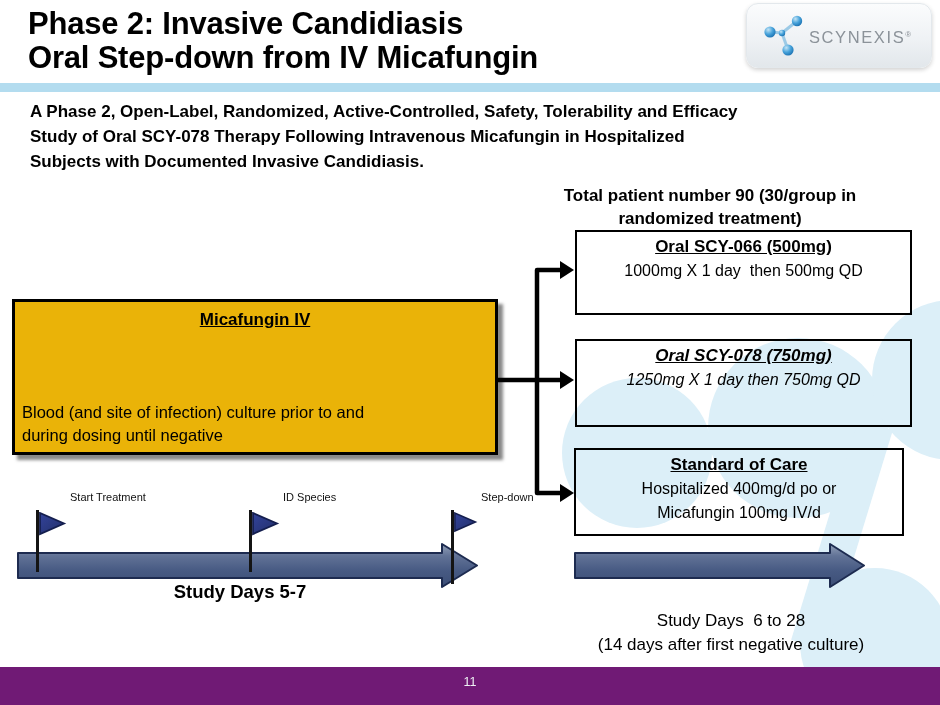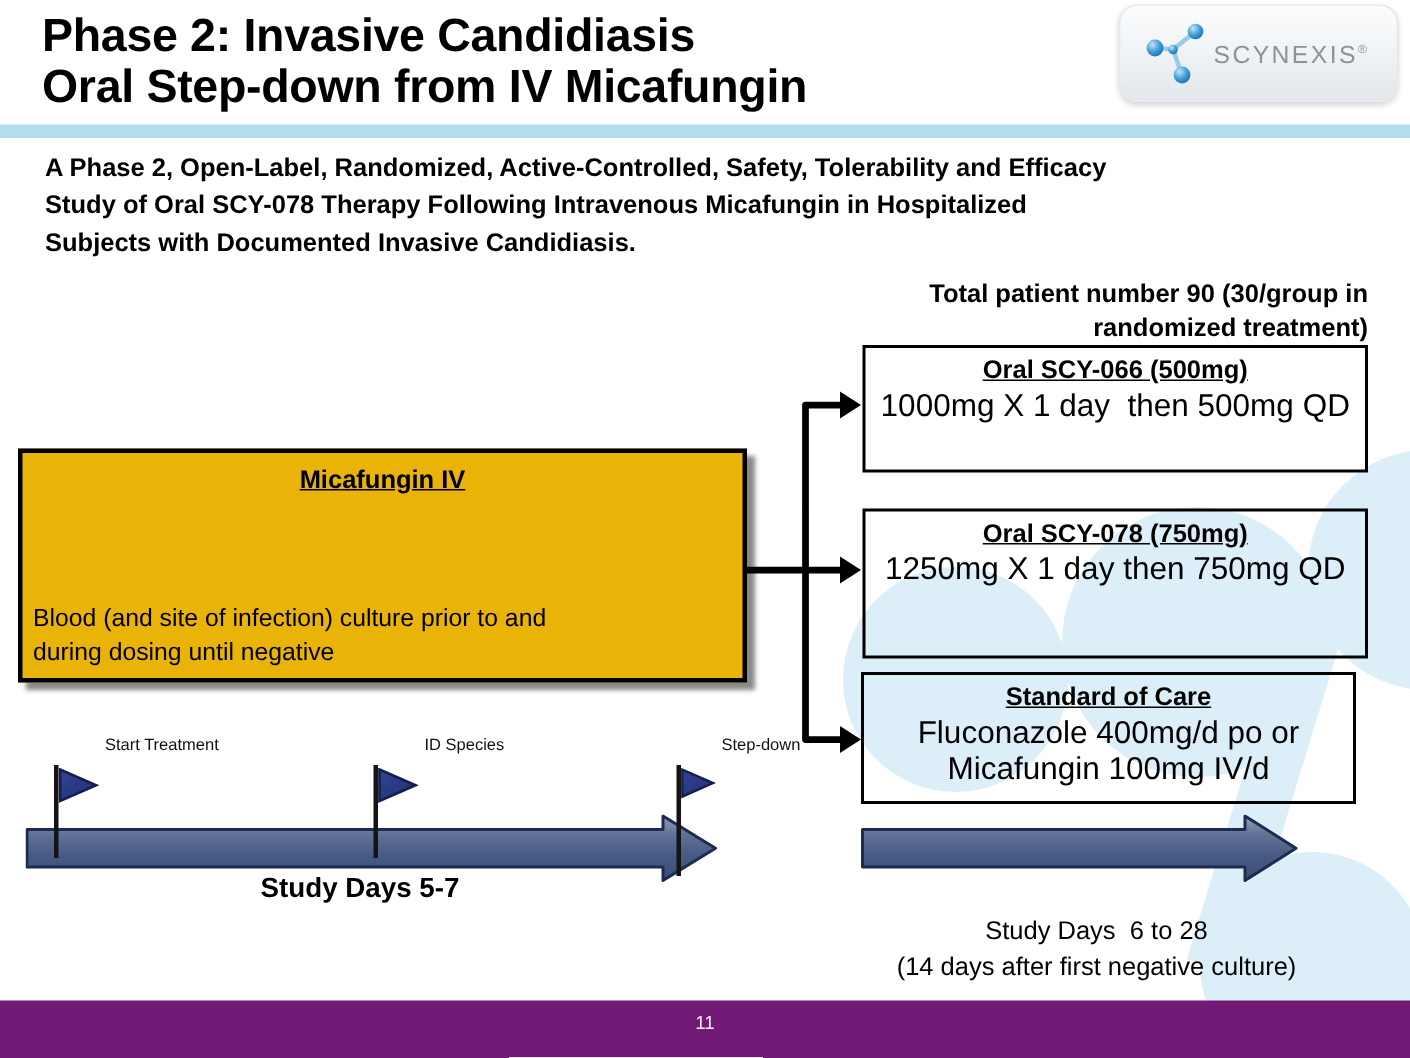--- a/index.html
+++ b/index.html
@@ -45,35 +45,35 @@
   
   .intro {
     position: absolute; left: 30px; top: 99px; width: 890px; z-index: 2;
     font-size: 17px; font-weight: bold; color: #000;
     line-height: 25px; white-space: pre-wrap;
   }
 
   
   .total-label {
     position: absolute; left: 508px; top: 184px; width: 404px; z-index: 2;
-    font-size: 17px; font-weight: bold; text-align: right;
+    font-size: 17px; font-weight: bold; text-align: center;
     line-height: 23px; white-space: pre-wrap;
   }
 
   
   .arm-box {
     position: absolute; z-index: 2;
     border: 2px solid #000; background: transparent;
     text-align: center; padding-top: 3px;
   }
   .arm-title { font-size: 17px; font-weight: bold; text-decoration: underline; line-height: 24px; }
-  .arm-body  { font-size: 21px; line-height: 24px; white-space: pre-wrap; }
+  .arm-body  { font-size: 16px; line-height: 24px; white-space: pre-wrap; }
 
   .box-500 { left: 575px; top: 230px; width: 337px; height: 85px; }
-  .box-750 { left: 575px; top: 339px; width: 337px; height: 100px; }
+  .box-750 { left: 575px; top: 339px; width: 337px; height: 88px; font-style: italic; }
   .box-soc { left: 574px; top: 448px; width: 330px; height: 88px; }
 
   .mica-box {
     position: absolute; left: 12px; top: 299px; width: 486px; height: 156px; z-index: 2;
     border: 3px solid #000; background: #eab308;
     box-shadow: 5px 5px 3px rgba(40,40,40,0.55);
   }
   .mica-title {
     position: absolute; left: 0; right: 0; top: 8px; text-align: center;
     font-size: 17px; font-weight: bold; text-decoration: underline;
@@ -203,21 +203,21 @@
   <div class="arm-box box-500">
     <div class="arm-title">Oral SCY-066 (500mg)</div>
     <div class="arm-body">1000mg X 1 day  then 500mg QD</div>
   </div>
   <div class="arm-box box-750">
     <div class="arm-title">Oral SCY-078 (750mg)</div>
     <div class="arm-body">1250mg X 1 day then 750mg QD</div>
   </div>
   <div class="arm-box box-soc">
     <div class="arm-title">Standard of Care</div>
-    <div class="arm-body">Fluconazole 400mg/d po or
+    <div class="arm-body">Hospitalized 400mg/d po or
 Micafungin 100mg IV/d</div>
   </div>
 
   <div class="flag-pole pole-1"></div>
   <svg class="flag-svg flag-svg-1" width="28" height="24" viewBox="0 0 28 24">
     <polygon points="1,1 1,22 25,11.5" fill="url(#flagGrad)" stroke="#141e4e" stroke-width="1.8"></polygon>
   </svg>
   <span class="flag-label label-1">Start Treatment</span>
 
   <div class="flag-pole pole-2"></div>

